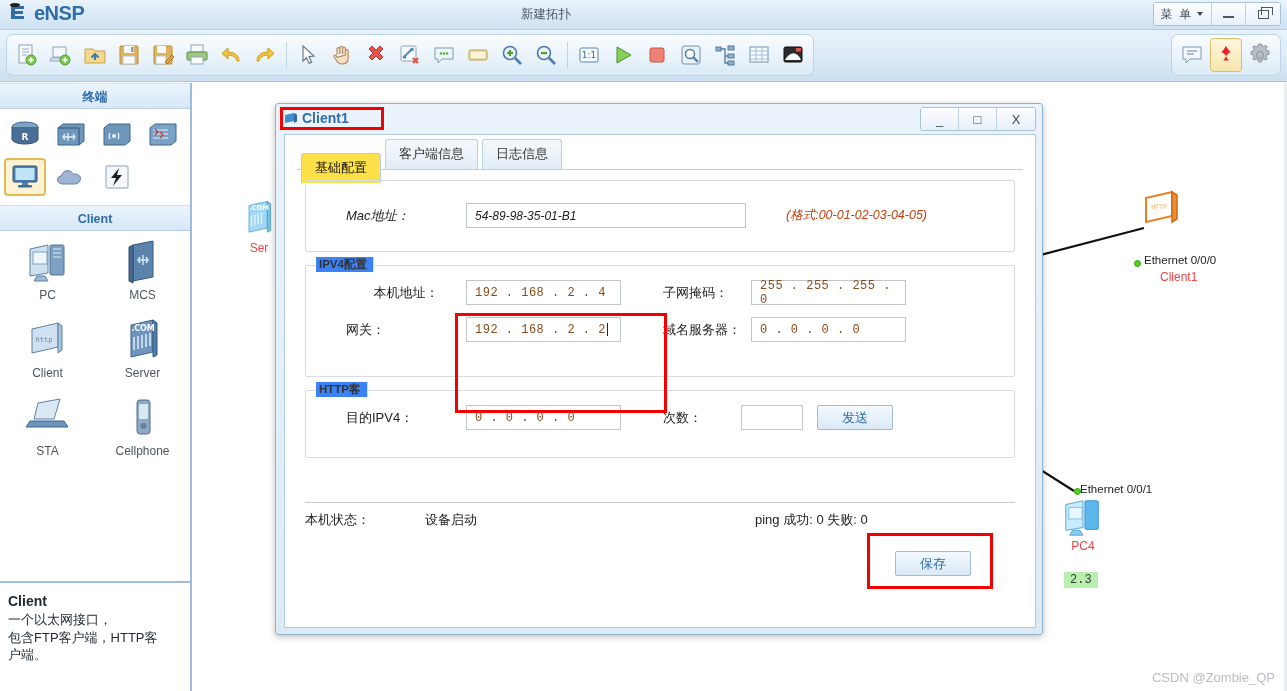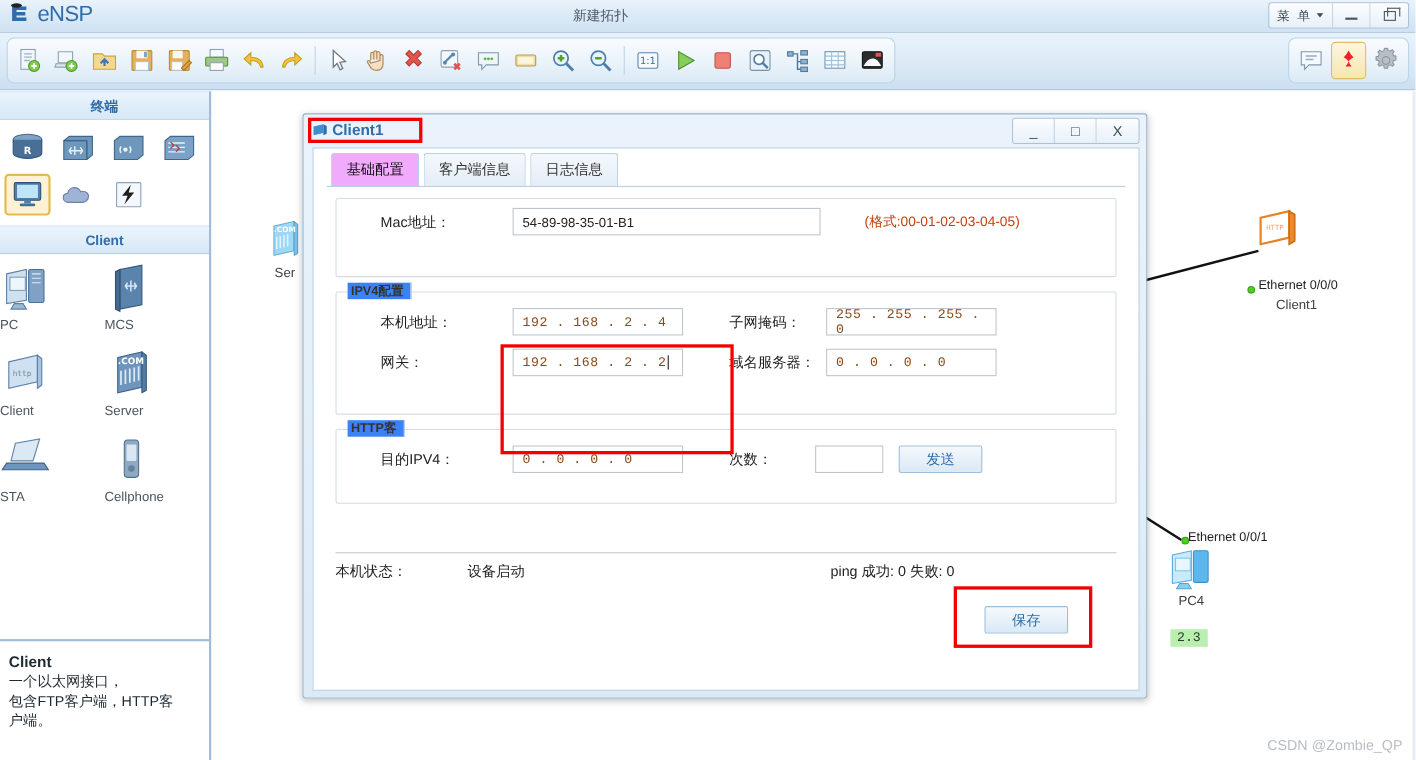--- a/index.html
+++ b/index.html
@@ -20,21 +20,21 @@
   }
   .brand {
     position: absolute; left: 8px; top: 2px;
     display: flex; align-items: center; gap: 4px;
   }
   .brand-logo {
     width: 22px; height: 22px; position: relative;
   }
   .brand-logo svg { display: block; }
   .brand-text {
-    font-size: 20px; font-weight: normal; color: #2f6ca8;
+    font-size: 20px; font-weight: bold; color: #2f6ca8;
     letter-spacing: -0.5px; line-height: 22px;
   }
   .doc-title {
     position: absolute; left: 0; top: 0; width: 1092px;
     text-align: center; line-height: 28px;
     font-size: 12.5px; color: #4c5a67;
   }
   .win-controls {
     position: absolute; right: 6px; top: 2px;
     display: flex; align-items: stretch; height: 24px;
@@ -92,42 +92,42 @@
     width:42px; height:38px; display:flex; align-items:center; justify-content:center;
     border-radius:4px;
   }
   .dev-cell.selected { background:#fdf3d4; border:2px solid #e3bb52; }
 
   .client-grid {
     padding:8px 0 0 0; display:flex; flex-wrap:wrap;
   }
   .client-item {
     width:50%; height:78px; display:flex; flex-direction:column;
-    align-items:flex-start; justify-content:flex-start; gap:3px;
+    align-items:center; justify-content:flex-start; gap:3px;
   }
   .client-label { font-size:12px; color:#4a5560; }
 
   .desc-box {
     position:absolute; left:0; bottom:0; width:190px; height:110px;
     background:#ffffff; border-top:2px solid #9fbdd8;
     padding:10px 8px 0 8px;
   }
   .desc-title { font-size:14px; font-weight:bold; color:#1d2830; margin-bottom:2px;}
   .desc-body { font-size:13px; color:#1d2830; line-height:1.35; }
 
   
   .canvas {
     position:absolute; left:194px; top:83px; width:1093px; height:608px;
     background:#ffffff;
   }
   .canvas-scroll-v {
     position:absolute; right:0; top:0; width:3px; height:608px; background:#e9eef3;
   }
   .node { position:absolute; display:flex; flex-direction:column; align-items:center;}
-  .node-label { font-size:12px; color:#404040; white-space:nowrap; }
+  .node-label { font-size:12px; color:#ef4444; white-space:nowrap; }
   .iface-label { position:absolute; font-size:11.5px; color:#222; white-space:nowrap;}
   .green-dot { position:absolute; width:7px; height:7px; border-radius:50%; background:#4fd020; border:1px solid #3aa014;}
   .ip-badge {
     position:absolute; background:#b9f0b0; color:#2f3a2f;
     font-family:"Liberation Mono","DejaVu Sans Mono",monospace;
     font-size:12px; padding:1px 6px;
   }
   .watermark {
     position:absolute; right:12px; bottom:6px;
     font-size:13px; color:#b9bec4;
@@ -161,21 +161,21 @@
     position:absolute; left:8px; top:30px; width:752px; height:494px;
     background:#ffffff; border:1px solid #b5cde1;
   }
   .tabs { display:flex; gap:4px; padding:8px 0 0 16px; height:34px; align-items:flex-end;}
   .tab {
     padding:5px 13px 6px 13px; font-size:13px; color:#333;
     background: linear-gradient(to bottom,#f4f8fc,#e3edf6);
     border:1px solid #b9cfe2; border-bottom:none;
     border-radius:3px 3px 0 0;
   }
-  .tab.active { background:#f0abfc; color:#111; position:relative; top:0; }
+  .tab.active { background:#fde047; color:#111; position:relative; top:14px; }
   .tab-underline { height:1px; background:#b9cfe2; margin:0 12px; }
 
   .content { position:relative; padding:10px 20px 0 20px; }
 
   .fieldset {
     position:relative; border:1px solid #d4dde5; border-radius:2px;
     margin-bottom:13px; padding:14px 10px 12px 10px;
   }
   .fs-legend {
     position:absolute; left:10px; top:-9px; background:#3b82f6;
@@ -609,32 +609,32 @@
     <div class="dlg-body">
       <div class="tabs">
         <div class="tab active">基础配置</div>
         <div class="tab">客户端信息</div>
         <div class="tab">日志信息</div>
       </div>
       <div class="tab-underline"></div>
 
       <div class="content">
 
-        <div class="fieldset" style="height:72px; padding-top:8px;">
+        <div class="fieldset" style="height:72px; padding-top:22px;font-style:italic;">
           <div class="row" style="margin-bottom:0;">
             <span class="lbl" style="width:150px; padding-left:30px;">Mac地址：</span>
             <span class="input" style="width:280px;">54-89-98-35-01-B1</span>
             <span class="hint" style="margin-left:40px;">(格式:00-01-02-03-04-05)</span>
           </div>
         </div>
 
         <div class="fieldset" style="height:112px;">
           <span class="fs-legend">IPV4配置</span>
           <div class="row">
-            <span class="lbl" style="width:150px; padding-left:30px;">本机地址：</span>
+            <span class="lbl" style="width:150px; padding-left:30px;text-align:center;">本机地址：</span>
             <span class="input mono" style="width:155px;">192 . 168 .  2  .  4</span>
             <span class="lbl" style="width:130px; padding-left:42px;">子网掩码：</span>
             <span class="input mono" style="width:155px;">255 . 255 . 255 .  0</span>
           </div>
           <div class="row">
             <span class="lbl" style="width:150px; padding-left:30px;">网关：</span>
             <span class="input mono" style="width:155px;">
                 <span>192 . 168 .  2  .  2</span>
                 <i class="cursor-caret"></i>
               </span>

